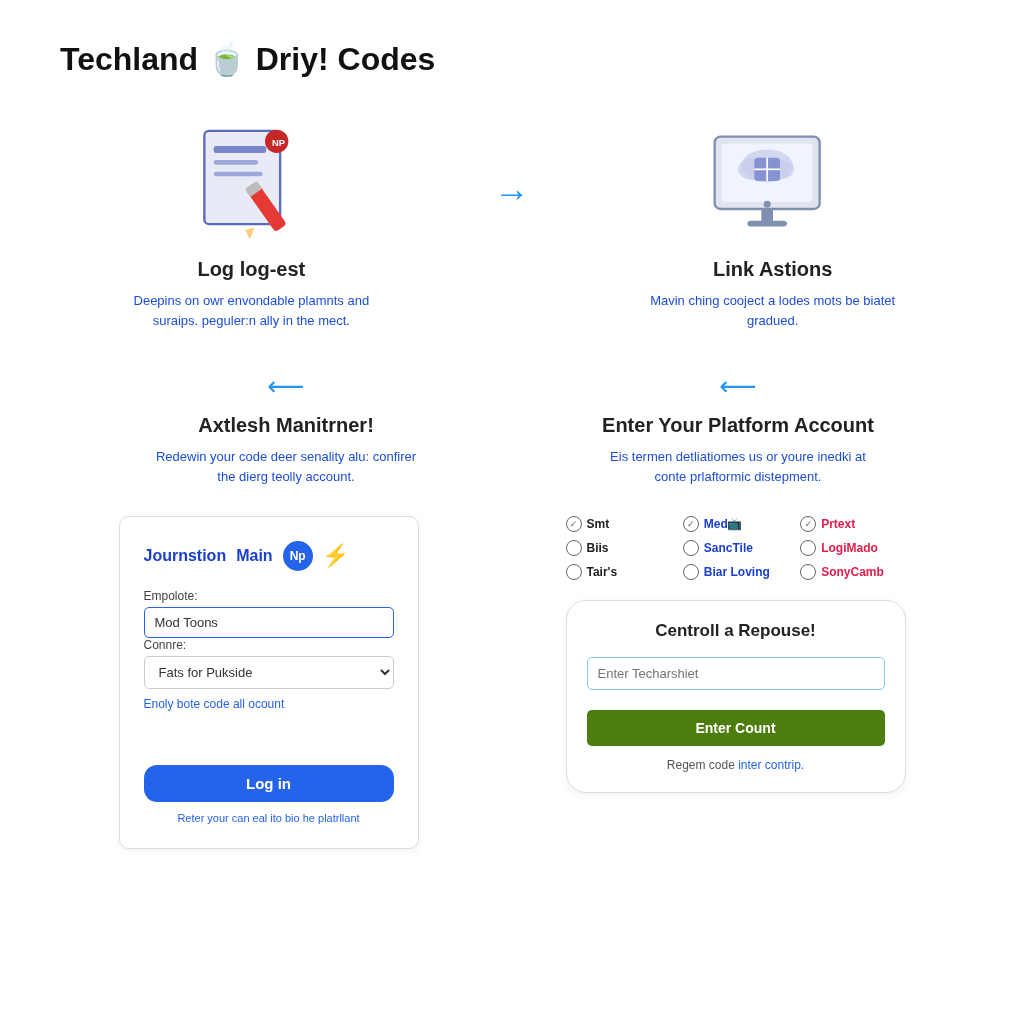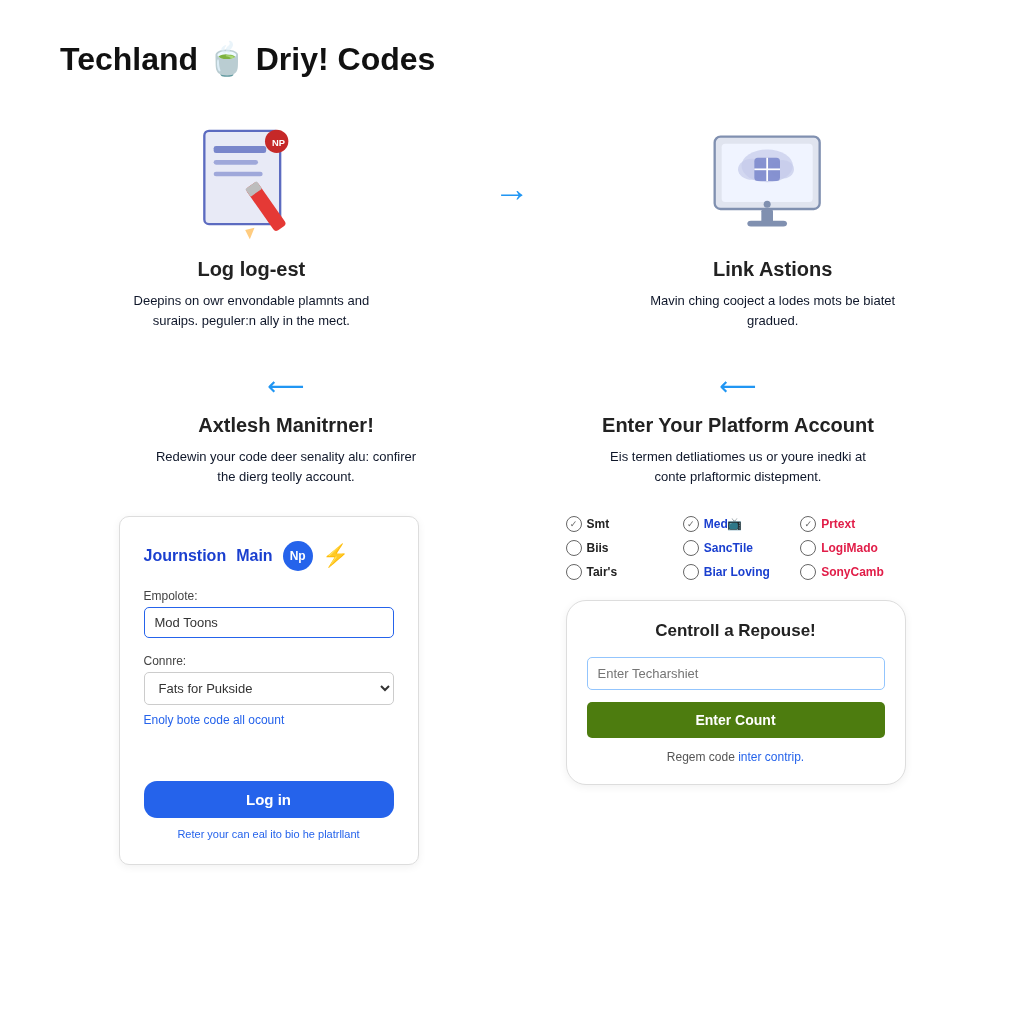--- a/index.html
+++ b/index.html
@@ -51,21 +51,21 @@
       color: #2196F3;
       font-size: 36px;
     }
     .section-title {
       font-size: 20px;
       font-weight: 700;
       margin-bottom: 10px;
     }
     .section-desc {
       font-size: 13px;
-      color: #0f172a;
+      color: #1d4ed8;
       line-height: 1.5;
     }
     .mid-section {
       display: flex;
       justify-content: space-around;
       align-items: flex-start;
       margin-bottom: 30px;
     }
     .mid-block {
       max-width: 280px;
@@ -119,21 +119,21 @@
       color: #444;
       margin-bottom: 4px;
       display: block;
     }
     .form-input {
       width: 100%;
       border: 1.5px solid #2563eb;
       border-radius: 5px;
       padding: 7px 10px;
       font-size: 13px;
-      margin-bottom: 16px;
+      margin-bottom: 0;
       outline: none;
       color: #333;
     }
     .form-select {
       width: 100%;
       border: 1.5px solid #ccc;
       border-radius: 5px;
       padding: 7px 10px;
       font-size: 13px;
       margin-bottom: 8px;
@@ -213,21 +213,21 @@
       font-weight: 700;
       text-align: center;
       margin-bottom: 16px;
     }
     .control-input {
       width: 100%;
       border: 1.5px solid #93c5fd;
       border-radius: 5px;
       padding: 8px 10px;
       font-size: 13px;
-      margin-bottom: 12px;
+      margin-bottom: 20px;
       outline: none;
       color: #7f1d1d;
     }
     .btn-enter {
       width: 100%;
       background: #4d7c0f;
       color: #fff;
       border: none;
       border-radius: 5px;
       padding: 10px;

